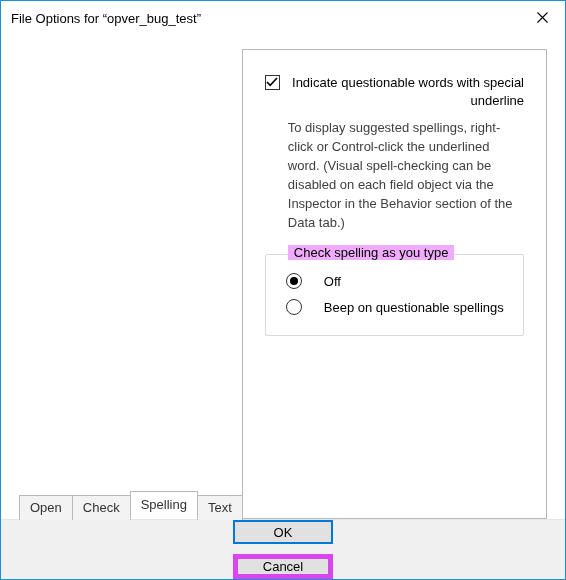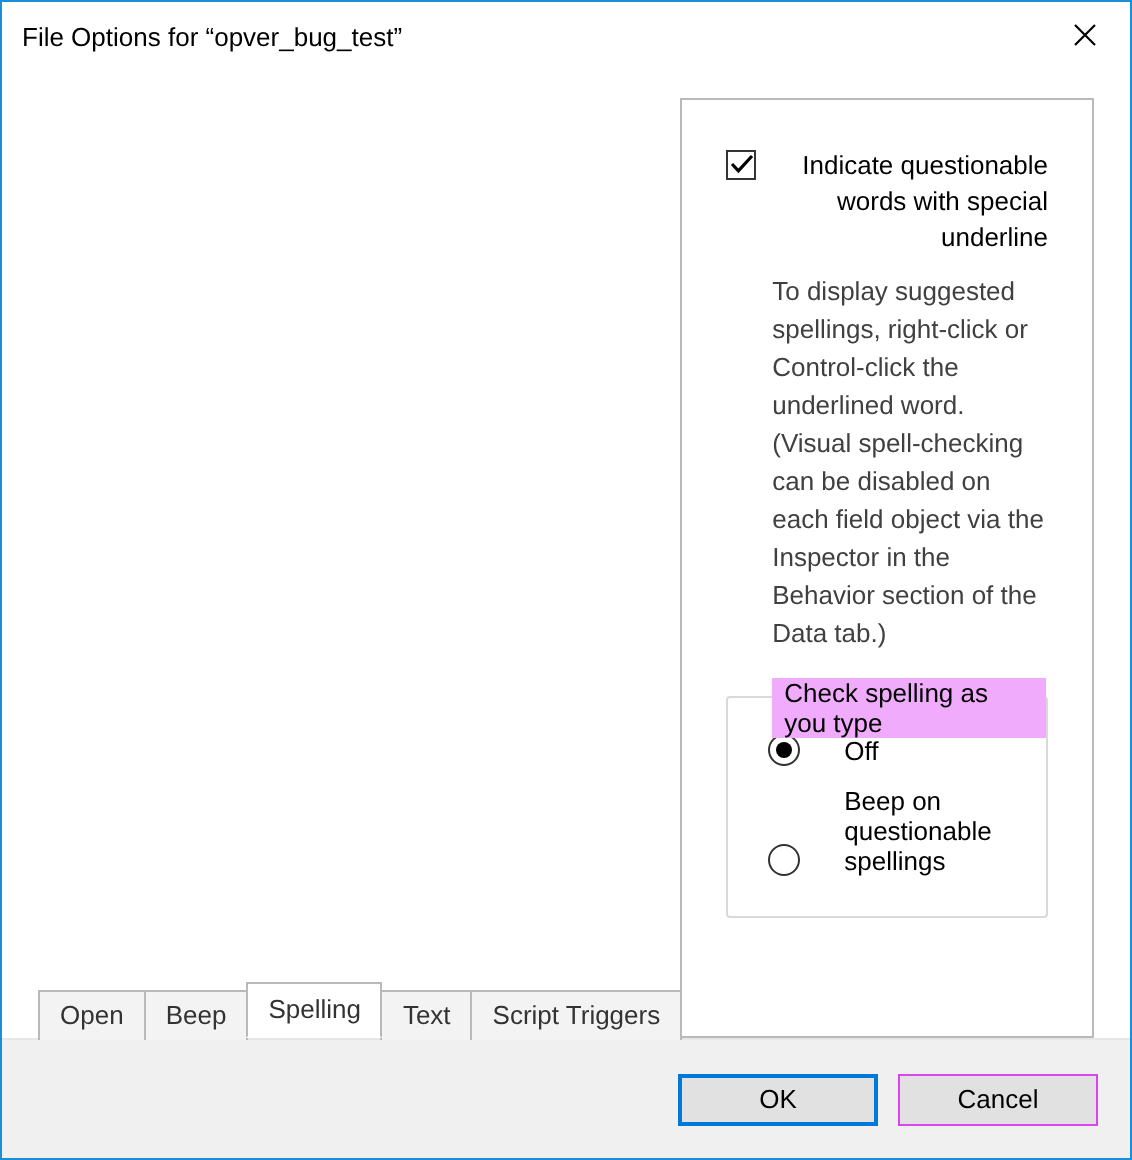--- a/index.html
+++ b/index.html
@@ -148,25 +148,26 @@
   .radio.selected .dot { display: block; }
   .footer {
     height: 60px;
     border-top: 1px solid #e6e6e6;
     background: #f0f0f0;
     display: flex;
     align-items: center;
     justify-content: flex-end;
     padding: 0 16px;
     gap: 10px;
+    flex-direction: column;
   }
   .btn {
     min-width: 100px;
     height: 26px;
-    border: 1px solid #d946ef;
+    border: 5px solid #d946ef;
     background: #e1e1e1;
     font-size: 13px;
     font-family: inherit;
     cursor: default;
     padding: 0 14px;
   }
   .btn.default {
     border: 1px solid #0078d7;
     box-shadow: inset 0 0 0 1px #0078d7;
   }
@@ -183,24 +184,23 @@
         <svg viewBox="0 0 11 11">
             <path d="M0.5 0.5 L10.5 10.5 M10.5 0.5 L0.5 10.5" stroke="#000" stroke-width="1.1" fill="none"></path>
           </svg>
       </span>
     </div>
   </div>
 
   <div class="client">
     <div class="tabstrip">
       <div class="tab">Open</div>
-      <div class="tab">Beep</div>
+      <div class="tab">Check</div>
       <div class="tab active">Spelling</div>
       <div class="tab">Text</div>
-      <div class="tab">Script Triggers</div>
     </div>
 
     <div class="tabpanel">
 
       <div class="checkrow">
         <span class="checkbox">
           <span>
             <svg viewBox="0 0 12 11">
                 <path d="M1 5 L4.2 8.4 L11 1" stroke="#000" stroke-width="1.6" fill="none"></path>
               </svg>

